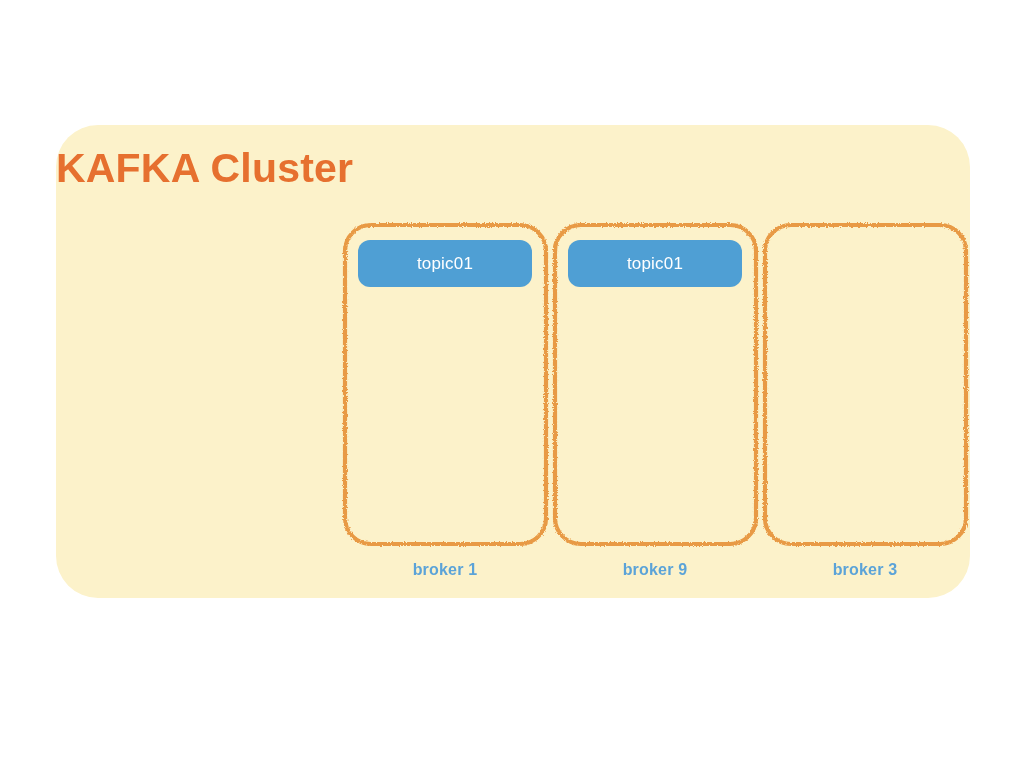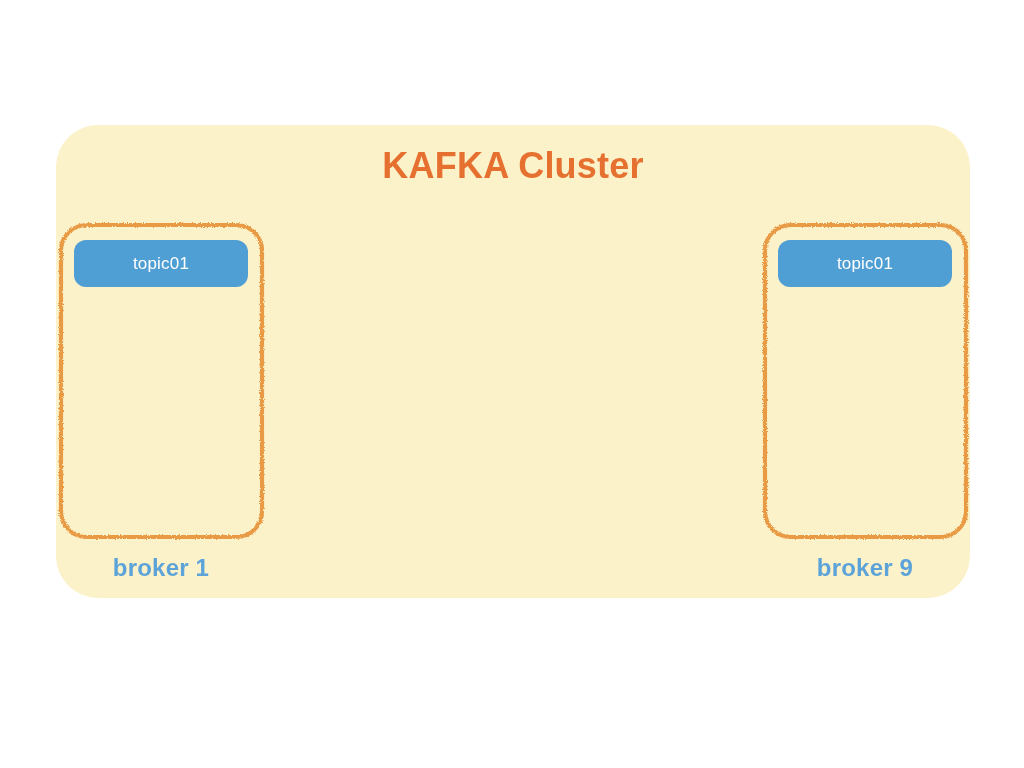--- a/index.html
+++ b/index.html
@@ -25,37 +25,36 @@
     background: #fcf2ca;
     border-radius: 42px;
     box-sizing: border-box;
   }
 
   #cluster-title {
     position: absolute;
     left: 0;
     top: 20px;
     width: 100%;
-    text-align: center;
-    font-size: 36px;
+    font-size: 41px;
     font-weight: bold;
     color: #e6702f;
     letter-spacing: 0.2px;
     white-space: nowrap;
   }
 
   
   #broker-row {
     position: absolute;
     left: 0;
     top: 97px;
     width: 100%;
     height: 360px;
     display: flex;
-    justify-content: space-between;
+    justify-content: flex-end;
     align-items: flex-start;
   }
 
   .broker {
     position: relative;
     width: 210px;
     height: 360px;
     display: flex;
     flex-direction: column;
     align-items: center;
@@ -85,21 +84,21 @@
     height: 100%;
     box-sizing: border-box;
     padding: 18px 9px 0 9px;
     display: flex;
     flex-direction: column;
     align-items: center;
   }
 
   .broker-label {
     margin-top: 14px;
-    font-size: 24px;
+    font-size: 16px;
     font-weight: bold;
     color: #5ba3d8;
     letter-spacing: 0.2px;
     white-space: nowrap;
   }
 
   
   .topic {
     width: 174px;
     height: 47px;
@@ -159,15 +158,30 @@
           </defs>
           <rect x="3" y="3" width="201" height="319" rx="26" ry="26" fill="none" stroke="#e89a44" stroke-width="4.2" filter="url(#rough2)"></rect>
         </svg>
         <div class="broker-inner">
           <div class="topic blue">topic01</div>
         </div>
       </div>
       <div class="broker-label">broker 9</div>
     </div>
 
+    <div class="broker">
+      <div class="broker-box">
+        <svg class="broker-box-sketch" viewBox="0 0 207 325" preserveAspectRatio="none">
+          <defs>
+            <filter id="rough3" x="-20%" y="-20%" width="140%" height="140%">
+              <feTurbulence type="fractalNoise" baseFrequency="0.75" numOctaves="3" seed="42" result="n"></feTurbulence>
+              <feDisplacementMap in="SourceGraphic" in2="n" scale="3.2" xChannelSelector="R" yChannelSelector="G"></feDisplacementMap>
+            </filter>
+          </defs>
+          <rect x="3" y="3" width="201" height="319" rx="26" ry="26" fill="none" stroke="#e89a44" stroke-width="4.2" filter="url(#rough3)"></rect>
+        </svg>
+        <div class="broker-inner"></div>
+      </div>
+      <div class="broker-label">broker 3</div>
+    </div>
 
   </div>
 </div>
 
 </body></html>

